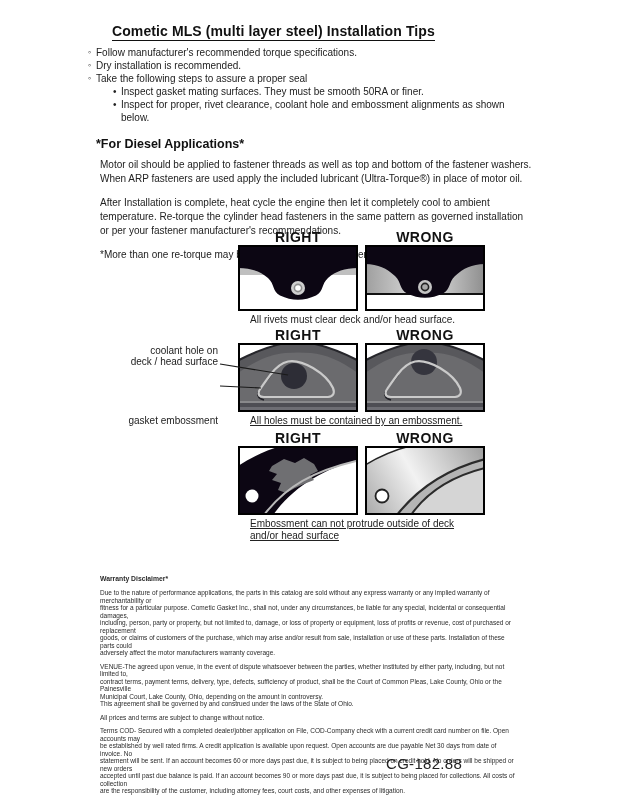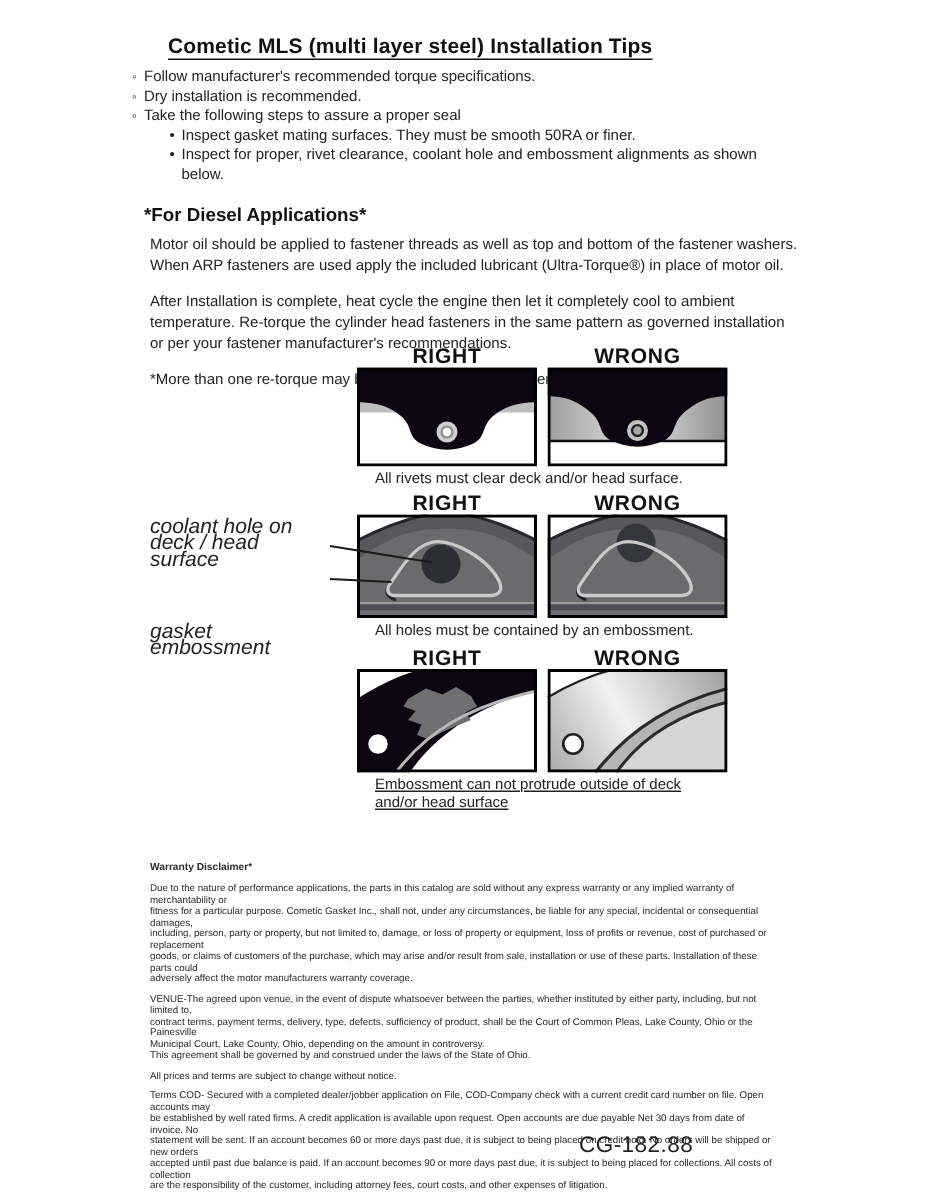--- a/index.html
+++ b/index.html
@@ -23,22 +23,22 @@
   .para{font-size:10px;line-height:14px;margin:0 0 10px 4px;white-space:pre-line;color:#222;}
   
   .diagrams{position:absolute;left:0;top:228px;width:498px;height:330px;}
   .dg-label{
     position:absolute;width:120px;text-align:center;font-size:14px;font-weight:bold;
     letter-spacing:0.5px;color:#111;
   }
   .dg-box{position:absolute;width:120px;display:block;}
   .dg-cap{position:absolute;left:238px;font-size:10px;line-height:11.5px;white-space:pre-line;color:#222;margin-left:12px;}
   .callout{
-    position:absolute;left:100px;width:118px;
-    font-size:14px;line-height:11px;white-space:pre-line;color:#222;font-style:italic;
+    position:absolute;left:100px;width:118px;text-align:right;
+    font-size:10px;line-height:11px;white-space:pre-line;color:#222;
   }
   .leader-overlay{position:absolute;left:0;top:0;width:618px;height:330px;pointer-events:none;}
   
   .legal{position:absolute;left:100px;top:575px;width:420px;color:#2a2a2a;}
   .legal-heading{font-size:6.8px;font-weight:bold;margin:0 0 7px 0;}
   .legal p{font-size:6.5px;line-height:7.5px;margin:0 0 6px 0;white-space:pre-line;}
   
   .page-code{position:absolute;left:386px;top:755px;font-size:15px;letter-spacing:0.3px;color:#222;}
 </style>
 </head>
@@ -130,21 +130,21 @@
       <path d="M120,17.5 C103,8.6 88,3.2 73,0" fill="none" stroke="#26262b" stroke-width="2"></path>
       <path d="M33,32 Q23,44 20,50 Q19,55 26,57" fill="none" stroke="#202026" stroke-width="1.8"></path>
       <circle cx="59" cy="19" r="13" fill="#35353e"></circle>
       <path d="M26,54 L90,54 Q98,53 95,45 Q90,34 75,25 Q60,16.5 50,18.5 Q41,20.5 33,31 Q24,43 21,48 Q19,54 26,54 Z" fill="none" stroke="#cacaca" stroke-width="2.2"></path>
       <line x1="1" y1="59" x2="119" y2="59" stroke="#a8a8a8" stroke-width="1"></line>
       <rect x="1" y="60" width="118" height="4" fill="#4e4e54"></rect>
       <rect x="1" y="64" width="118" height="4" fill="#6e6e74"></rect>
       <rect x="1" y="1" width="118" height="67" fill="none" stroke="#000" stroke-width="2"></rect>
     </svg>
 
-    <div class="dg-cap" style="top:187px;">All holes must be contained by an embossment.</div>
+    <div class="dg-cap" style="top:187px;text-decoration:underline;">All holes must be contained by an embossment.</div>
 
     <div class="dg-label" style="left:238px;top:202px;">RIGHT</div>
     <div class="dg-label" style="left:365px;top:202px;">WRONG</div>
 
     <svg class="dg-box" style="left:238px;top:218px;" width="120" height="69" viewBox="0 0 120 69">
       <rect width="120" height="69" fill="#ffffff"></rect>
       <path d="M0,20 C14,11 28,4 44,0 L120,0 L120,14 C86,23 56,40 35,69 L0,69 Z" fill="#0c0613"></path>
       <path d="M34,20 L46,13 L57,17 L66,12 L76,18 L80,25 L72,29 L76,34 L66,38 L57,42 L48,47 L40,44 L43,37 L34,34 L39,28 L31,25 Z" fill="#6f6f72"></path>
       <path d="M26,69 C48,40 76,25 118,15" fill="none" stroke="#b9b9b9" stroke-width="2"></path>
       <circle cx="14" cy="50" r="6.5" fill="#ffffff"></circle>

